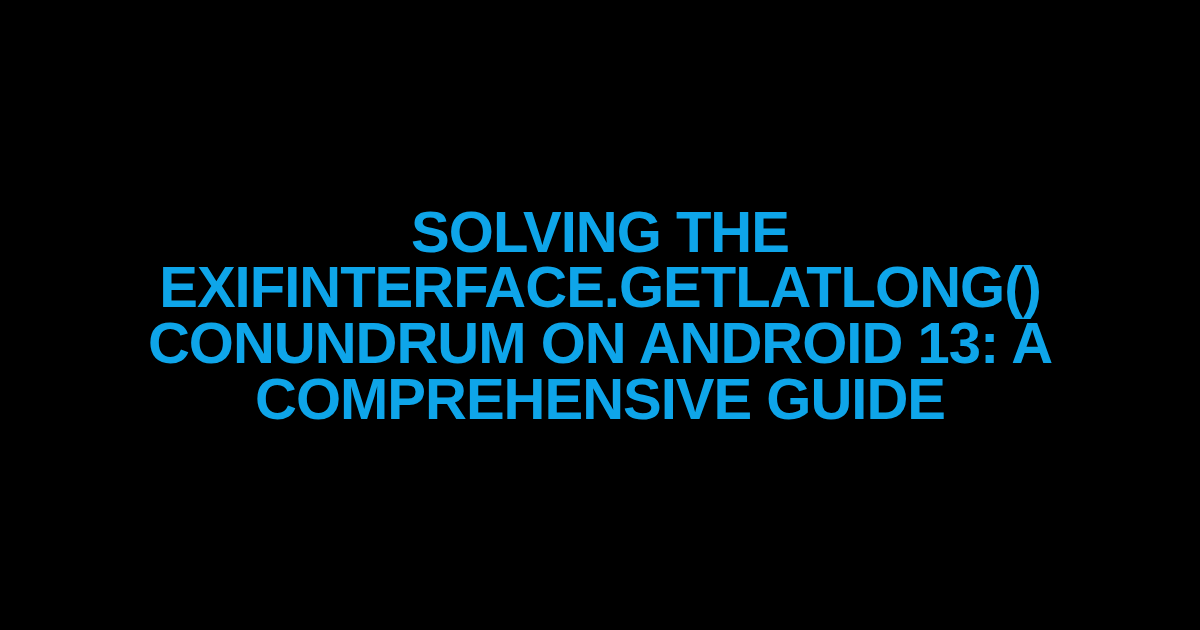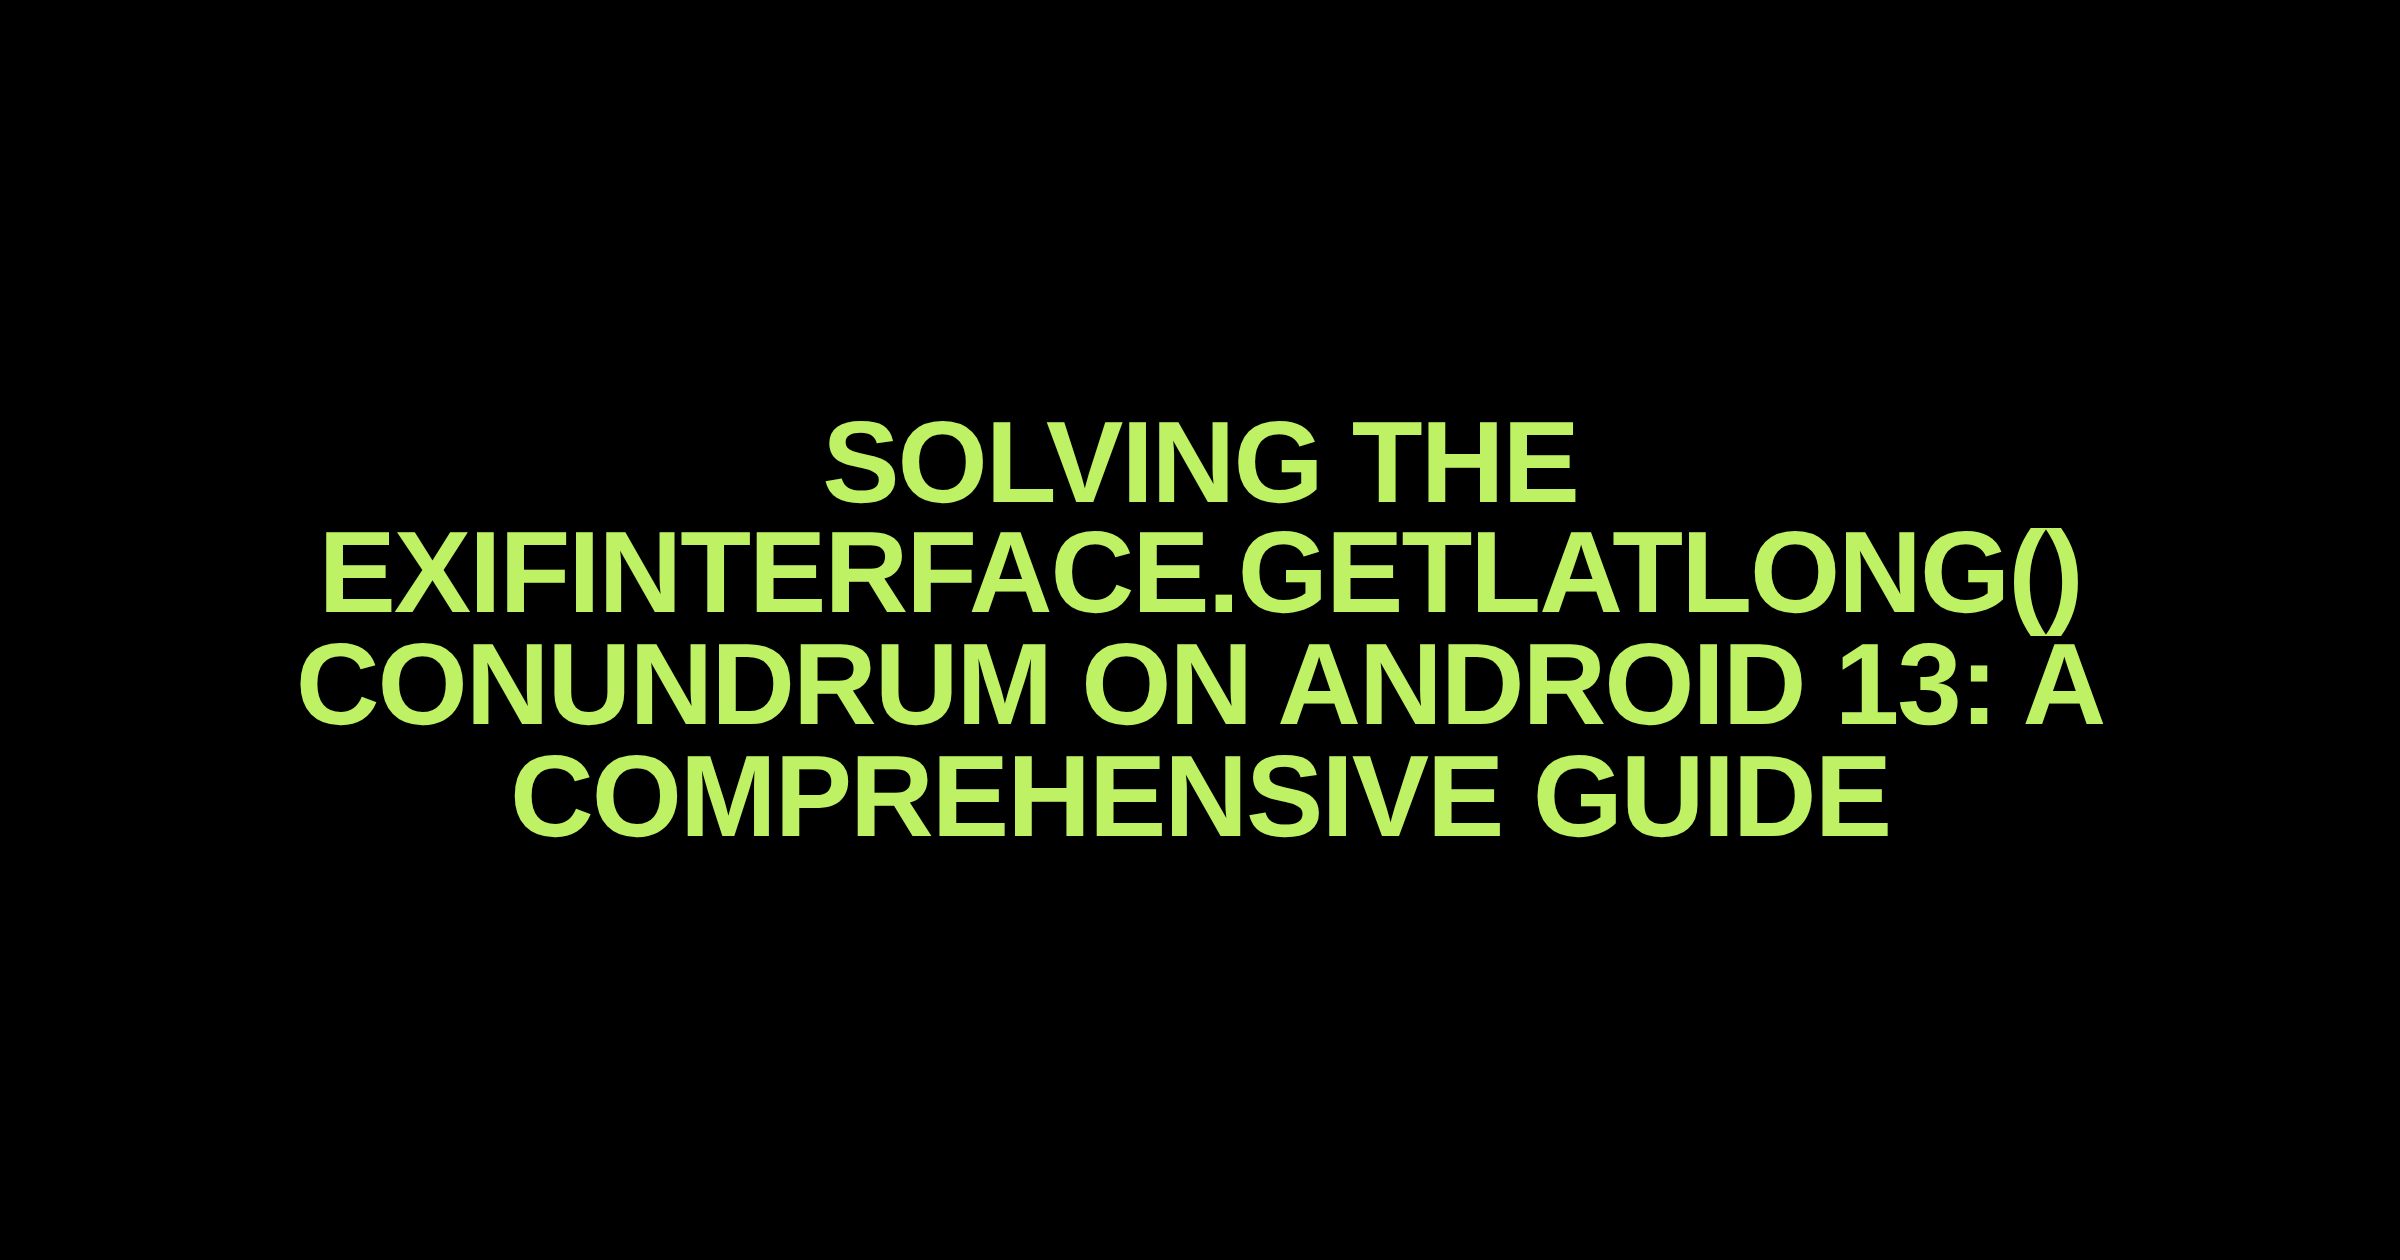--- a/index.html
+++ b/index.html
@@ -20,21 +20,21 @@
       width: 100%;
       padding: 0 100px;
       text-align: center;
     }
     .title {
       font-family: "Arial Black", "Helvetica Neue", Helvetica, Arial, sans-serif;
       font-weight: 900;
       font-size: 58px;
       line-height: 0.96;
       letter-spacing: -1px;
-      color: #bef264;
+      color: #0ea5e9;
       text-transform: uppercase;
       font-stretch: condensed;
     }
   </style>
 </head>
 <body>
 
 <div class="title-container">
   <h1 class="title">SOLVING THE EXIFINTERFACE.GETLATLONG() CONUNDRUM ON ANDROID 13: A COMPREHENSIVE GUIDE</h1>
 </div>

